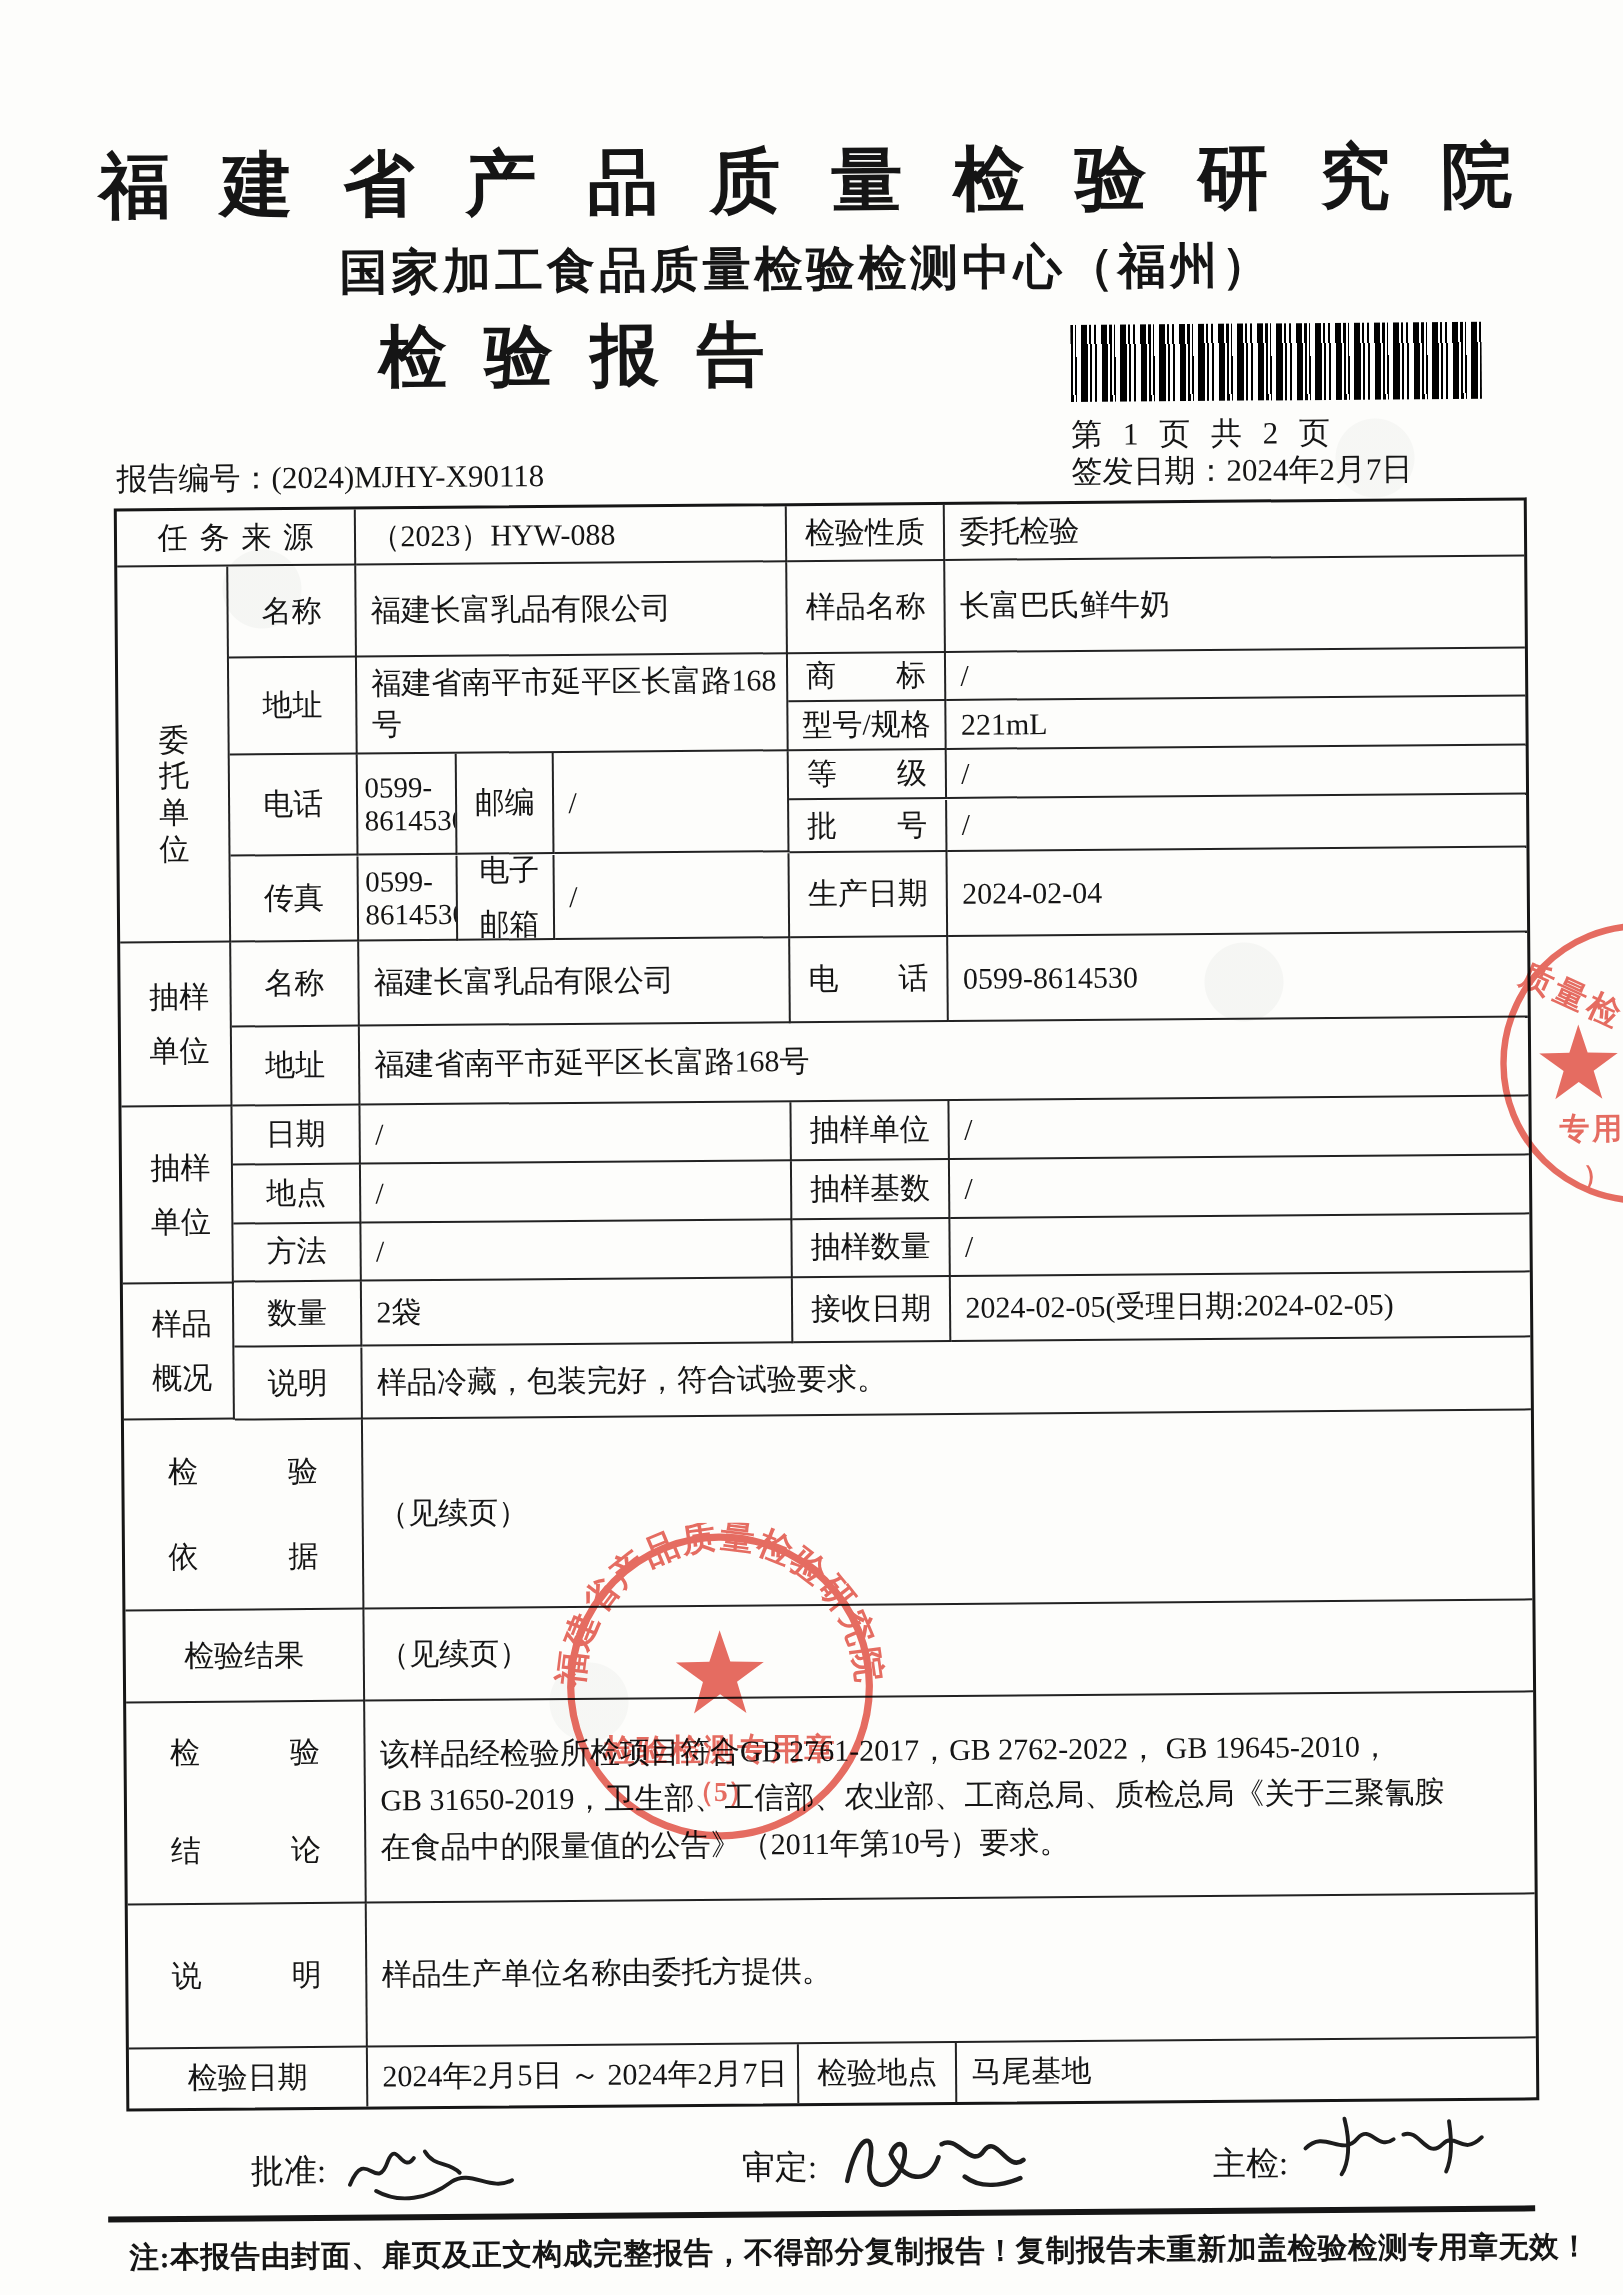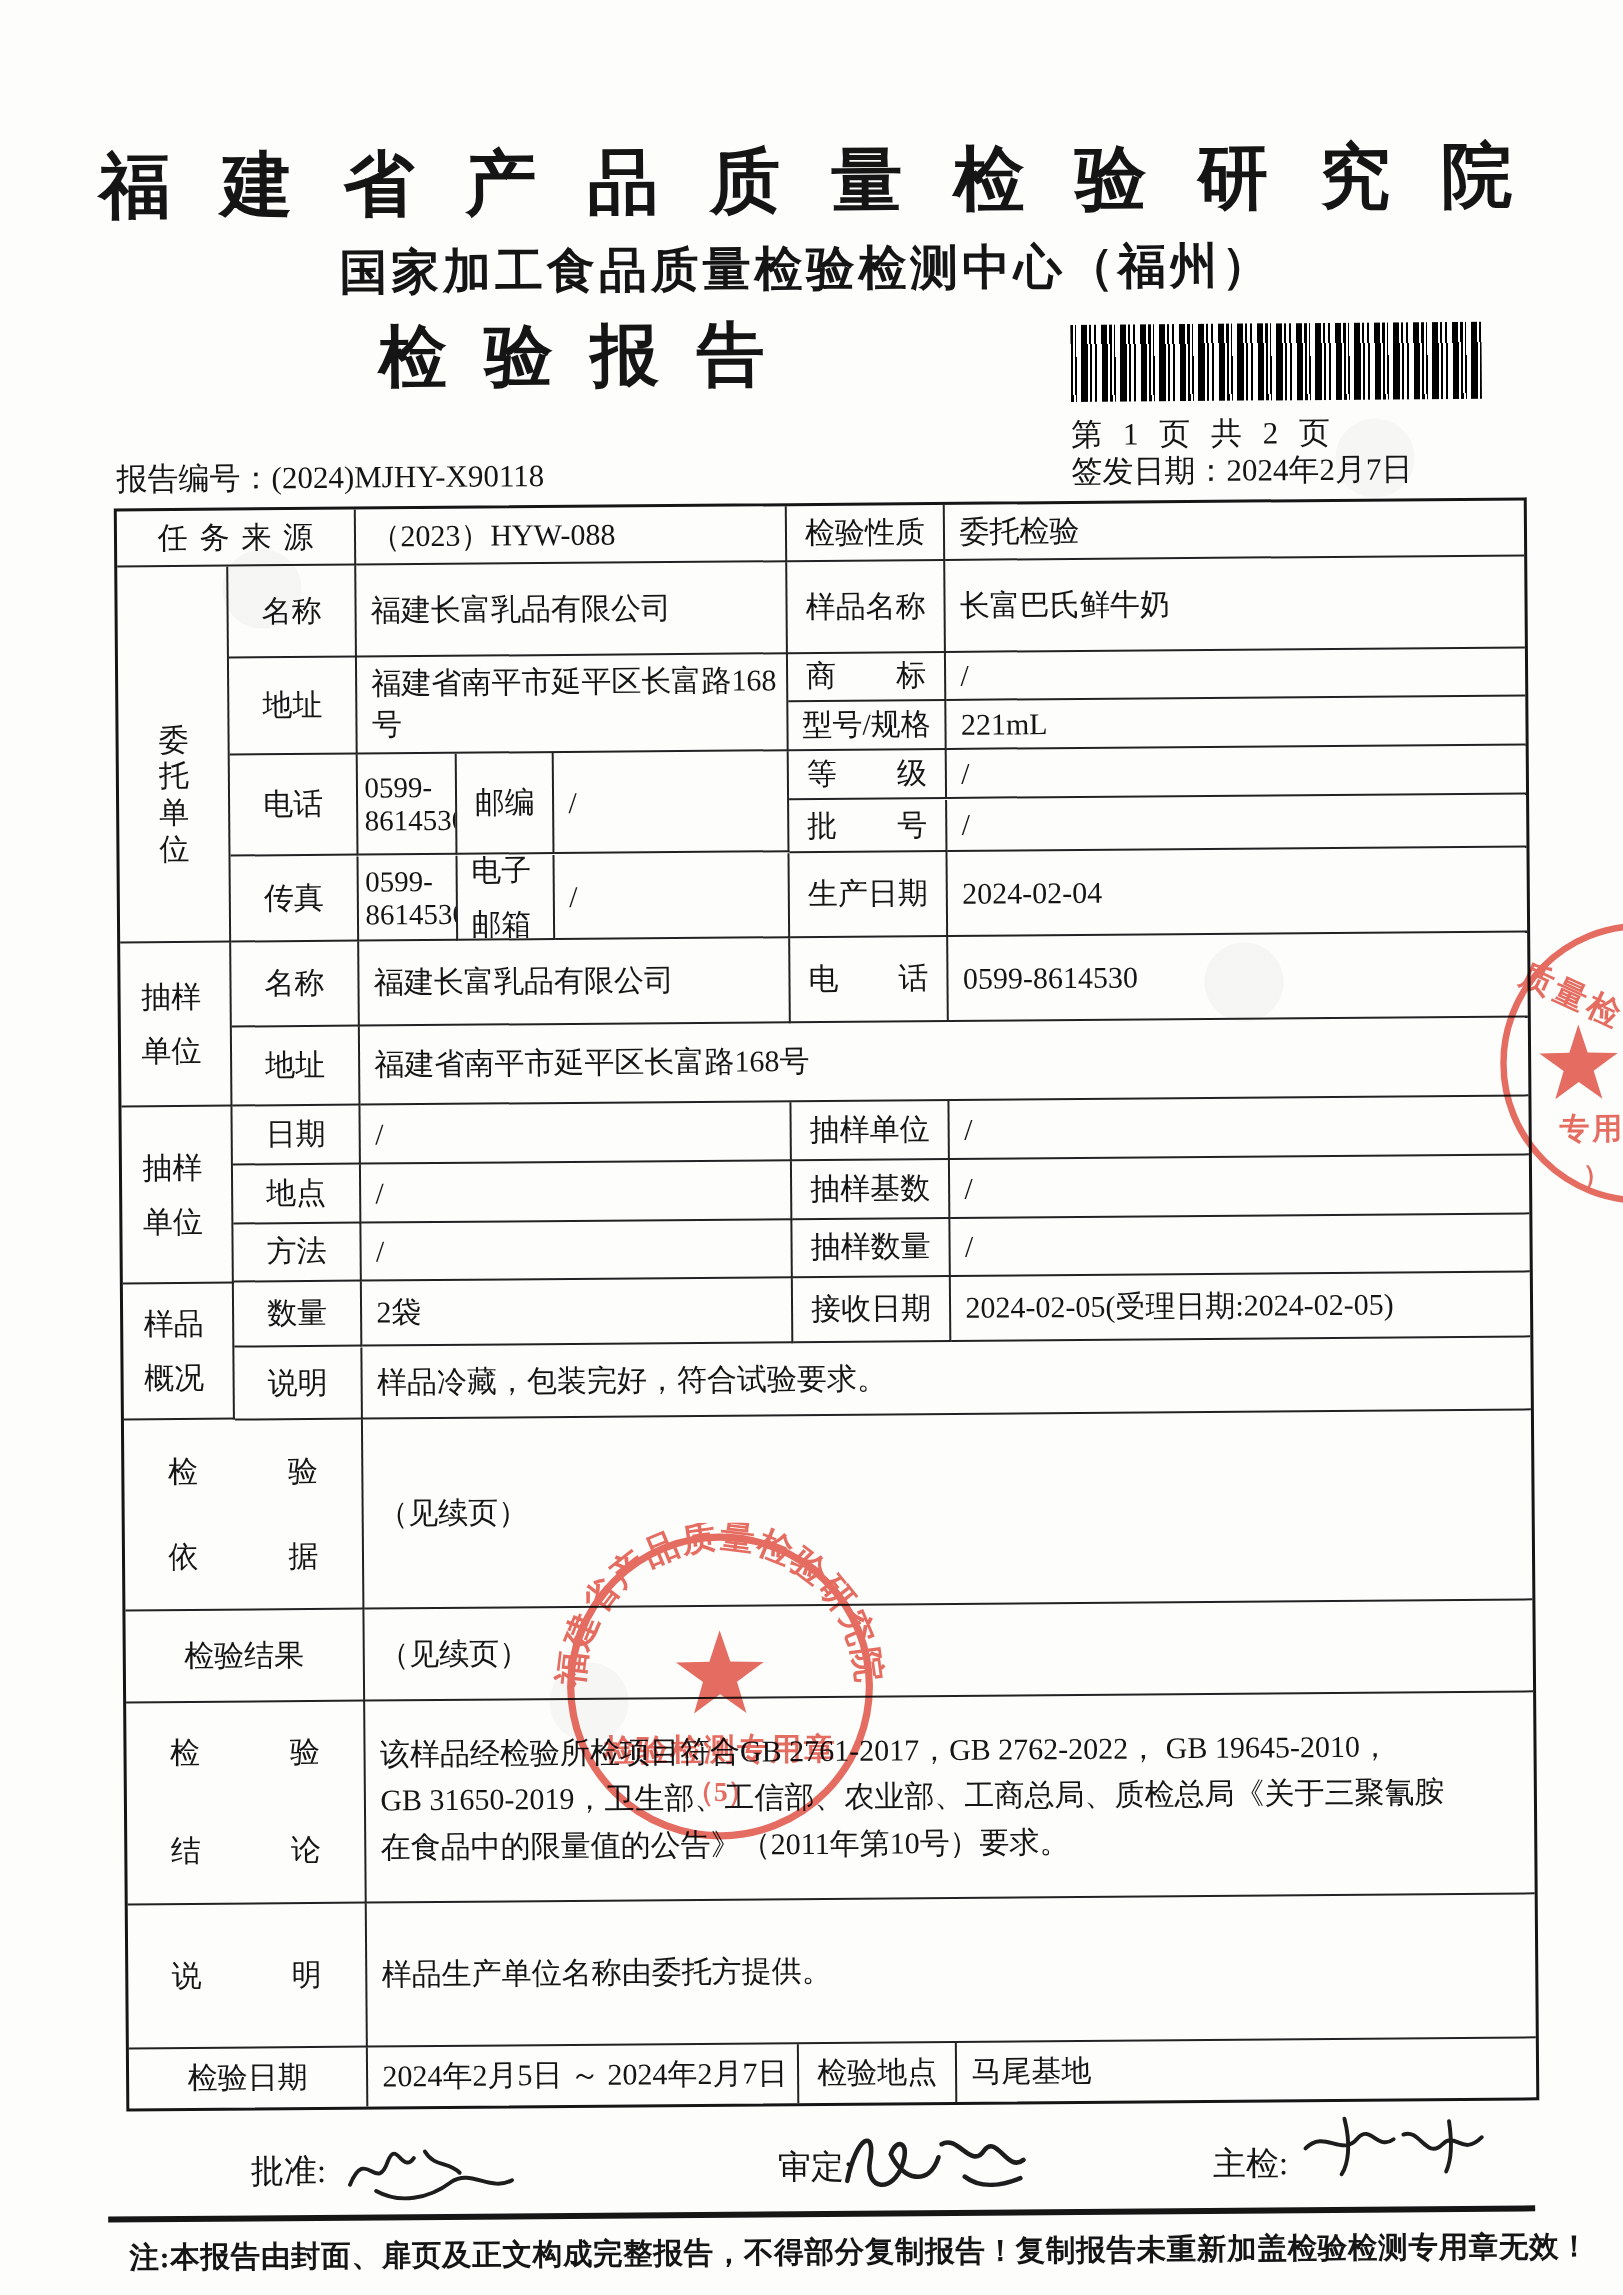--- a/index.html
+++ b/index.html
@@ -26,21 +26,21 @@
   .metaline{top:453px;font-size:31px;}
   .tbl{left:117px;top:503px;width:1407px;height:1597px;border:3.9px solid #161616;box-sizing:content-box;}
   .c{position:absolute;box-sizing:border-box;border-right:2px solid #222;border-bottom:2px solid #222;
      font-size:30px;display:flex;align-items:center;overflow:hidden;}
   .lab{justify-content:center;text-align:center;}
   .val{padding-left:14.4px;}
   .er{border-right:none;} .eb{border-bottom:none;}
   .sp{letter-spacing:11.8px;text-indent:11.8px;}
   .vert{writing-mode:vertical-lr;letter-spacing:37px;justify-content:center;padding-top:37px;}
   .wrap2{align-items:center;}
-  .wrap2 span{display:block;width:68px;margin:0 auto;word-break:break-all;line-height:1.8;text-align:left;}
+  .wrap2 span{display:block;width:68px;margin:0 auto;word-break:break-all;line-height:1.8;text-align:right;}
   .split{flex-direction:column;justify-content:space-between;padding:31px 0;align-items:center;}
   .pre{white-space:pre-wrap;line-height:1.55;align-items:center;display:flex;}
   .sigrow{top:2119px;width:1623px;height:98px;font-size:33px;}
   .siglab{position:absolute;top:26px;}
   .sig{position:absolute;}
   .note{left:119px;top:2233px;font-size:29.5px;font-weight:bold;letter-spacing:0.7px;}
   .rule{left:98px;top:2211px;width:1427px;height:5.9px;background:#161616;}
   .stamp{mix-blend-mode:multiply;opacity:.88;}
   svg text, svg textPath{font-family:"Liberation Serif","DejaVu Serif",serif;}
 </style>
@@ -161,21 +161,21 @@
     <div class="c lab eb" style="left:670px;top:1538px;width:158px;height:59px">检验地点</div>
     <div class="c val eb er" style="left:828px;top:1538px;width:579px;height:59px">马尾基地</div>
   </div>
 
   <div class="abs sigrow">
     <span class="siglab" style="left:241px">批准:</span>
     <svg class="sig" style="left:327px;top:0" width="196" height="98" viewBox="0 0 300 150">
       <path d="M20 95 C45 35 60 110 78 60 C92 25 100 80 118 55 M60 105 C95 125 140 118 175 92 C205 72 235 108 268 90" stroke="#1d1d1d" stroke-width="6" fill="none" stroke-linecap="round"></path>
       <path d="M135 45 C150 70 170 60 188 78" stroke="#1d1d1d" stroke-width="6" fill="none" stroke-linecap="round"></path>
     </svg>
-    <span class="siglab" style="left:768px">审定:</span>
+    <span class="siglab" style="left:732px">审定:</span>
     <svg class="sig" style="left:821px;top:-9.8px" width="209" height="105" viewBox="0 0 320 160">
       <path d="M25 110 C40 40 70 30 60 80 C52 125 95 130 110 85 C122 50 100 45 92 70 C110 110 150 120 165 75" stroke="#1d1d1d" stroke-width="7" fill="none" stroke-linecap="round"></path>
       <path d="M170 55 C195 40 215 95 235 65 C255 40 270 100 295 80 M205 105 C230 125 265 118 290 108" stroke="#1d1d1d" stroke-width="7" fill="none" stroke-linecap="round"></path>
     </svg>
     <span class="siglab" style="left:1203px">主检:</span>
     <svg class="sig" style="left:1286px;top:-16.4px" width="196" height="92" viewBox="0 0 300 140">
       <path d="M15 75 C45 45 70 90 95 60 C115 38 125 80 150 62 M75 30 C85 70 80 100 70 115" stroke="#1d1d1d" stroke-width="6" fill="none" stroke-linecap="round"></path>
       <path d="M165 55 C190 45 200 95 225 70 C245 50 255 90 285 60 M235 35 C240 70 238 95 230 112" stroke="#1d1d1d" stroke-width="6" fill="none" stroke-linecap="round"></path>
     </svg>
   </div>

